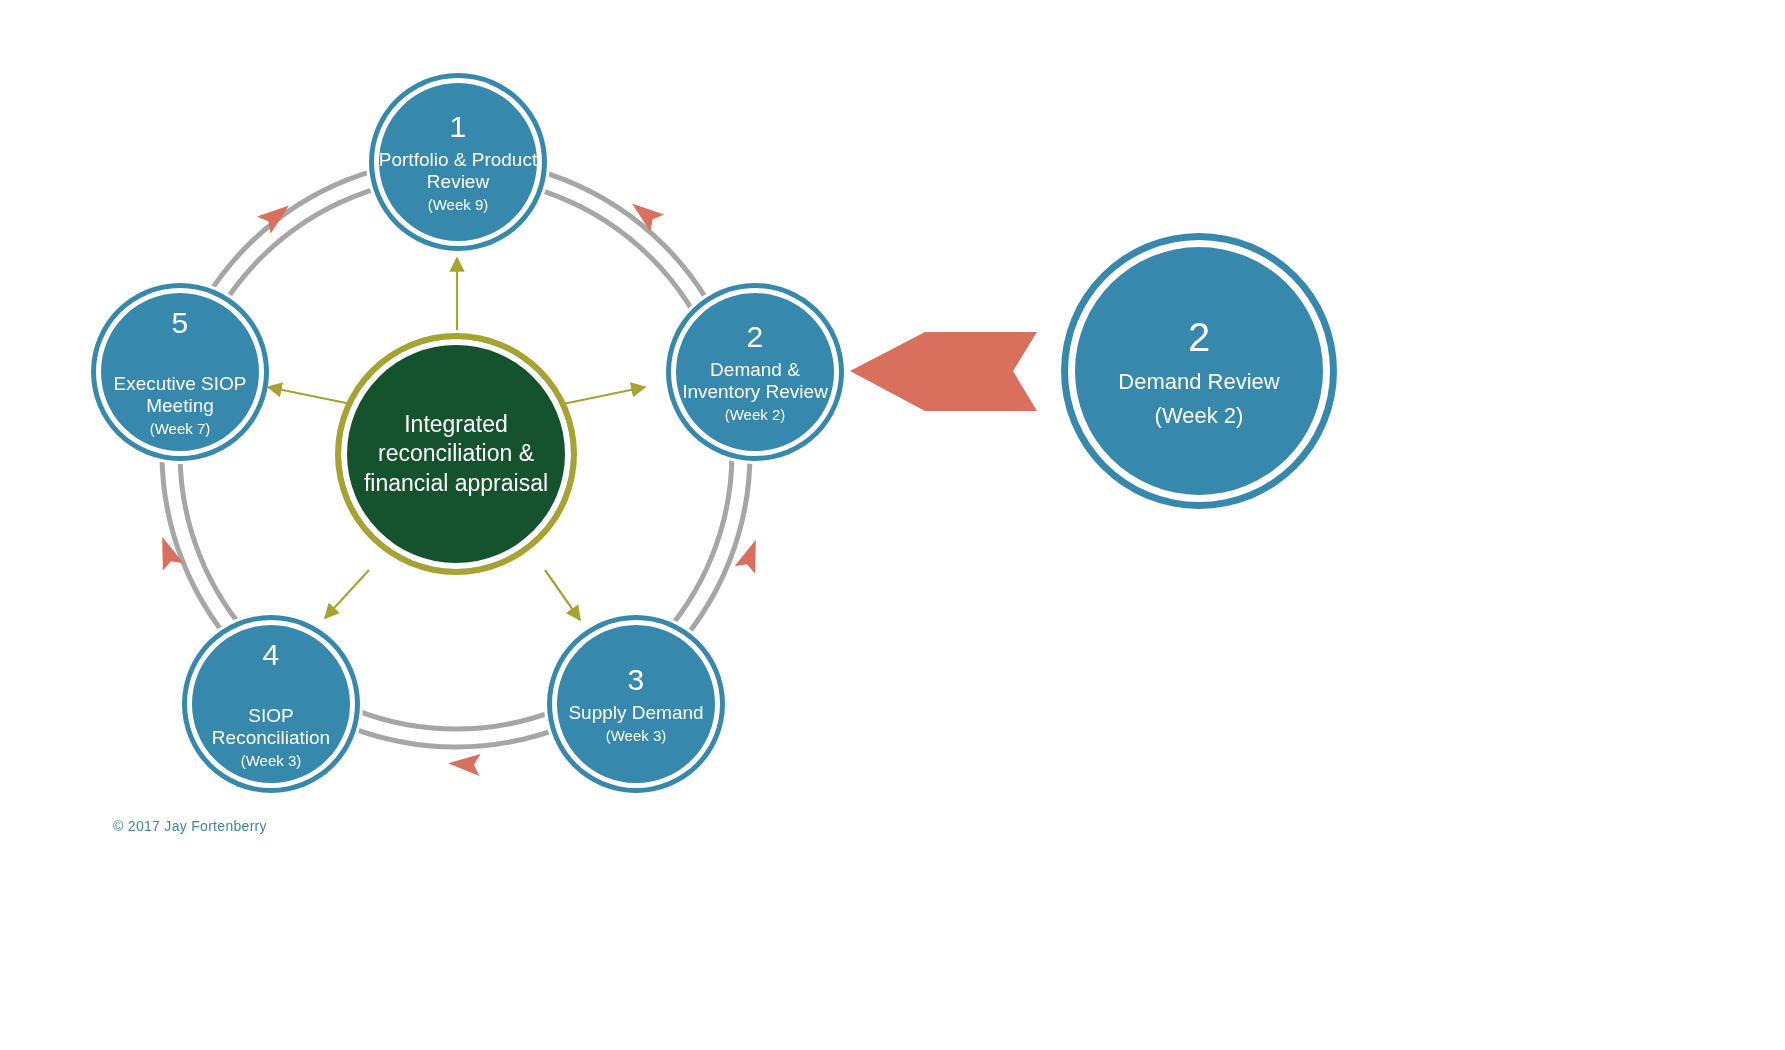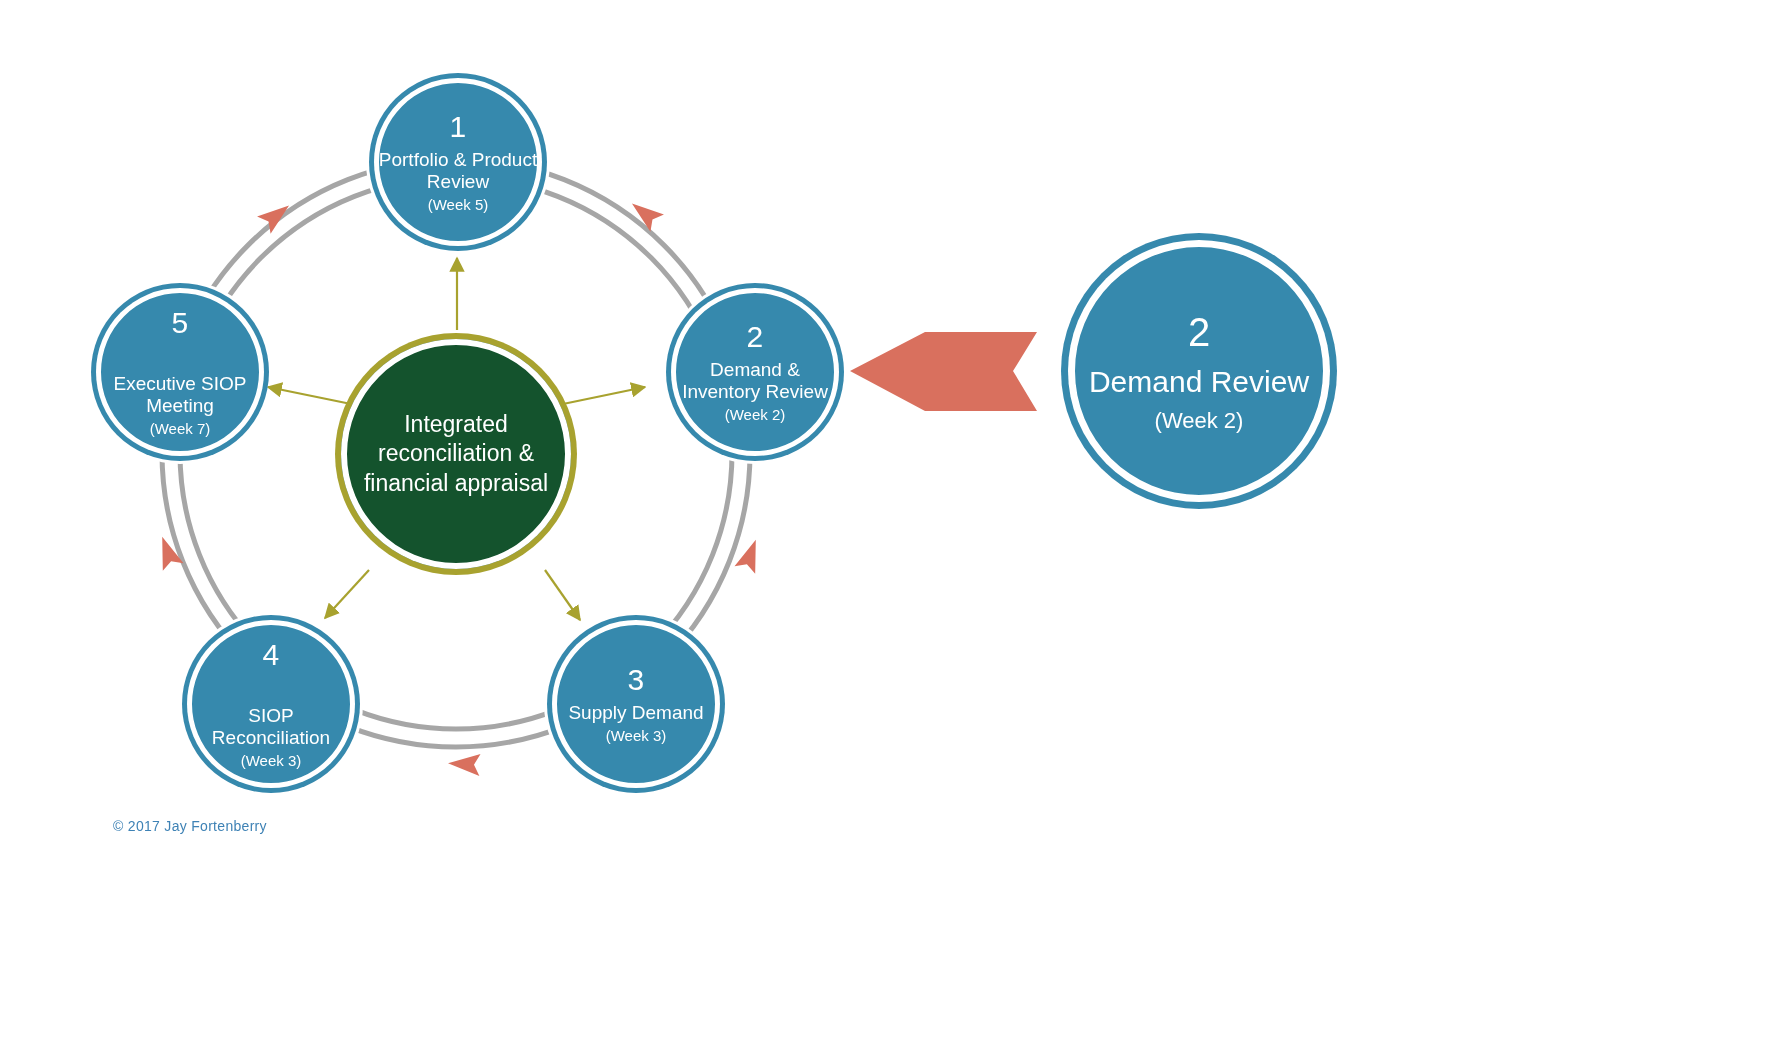--- a/index.html
+++ b/index.html
@@ -115,21 +115,21 @@
     display: flex;
     flex-direction: column;
     align-items: center;
     justify-content: center;
     color: #ffffff;
     text-align: center;
     line-height: 1.2;
     box-shadow: inset 0 0 0 7px #ffffff, 0 0 0 7px #3689ad;
   }
   #callout .num   { font-size: 40px; margin-bottom: 8px; }
-  #callout .title { font-size: 30px; }
+  #callout .title { font-size: 22px; }
   #callout .week  { font-size: 22px; margin-top: 8px; }
 
   
   #copyright {
     position: absolute;
     left: 113px;
     top: 818px;
     font-size: 14px;
     color: #3e82b5;
     letter-spacing: 0.3px;
@@ -190,21 +190,21 @@
       <line x1="369" y1="570" x2="325" y2="618"></line>
       <line x1="351" y1="404" x2="268" y2="387"></line>
     </g>
 
     <path d="M 850 371 L 925 332 L 1037 332 L 1013 371 L 1037 411 L 925 411 Z" fill="#d9705e"></path>
   </svg>
 
   <div class="node" id="node-1">
     <div class="num">1</div>
     <div class="title">Portfolio &amp; Product Review</div>
-    <div class="week">(Week 5)</div>
+    <div class="week">(Week 9)</div>
   </div>
 
   <div class="node" id="node-2">
     <div class="num">2</div>
     <div class="title">Demand &amp; Inventory Review</div>
     <div class="week">(Week 2)</div>
   </div>
 
   <div class="node" id="node-3">
     <div class="num">3</div>

